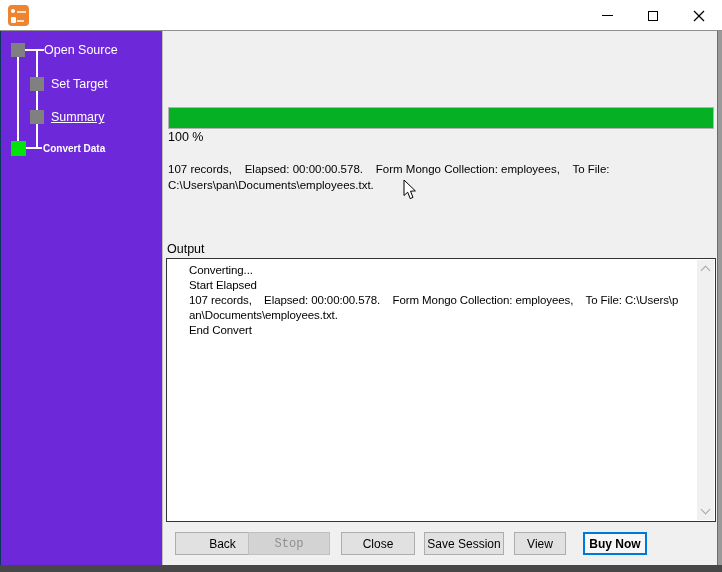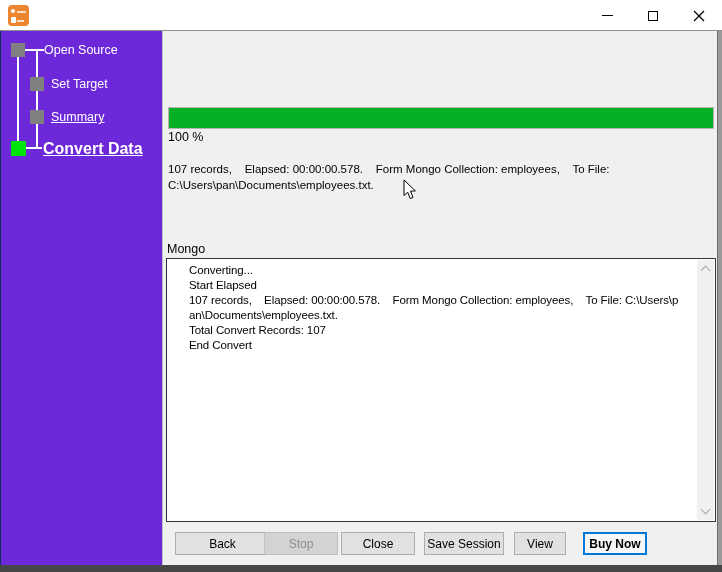--- a/index.html
+++ b/index.html
@@ -36,21 +36,21 @@
   .sidebar {
     position:absolute; left:0; top:31px; width:162px; height:560px;
     background:#6d28d9; border-left:1px solid #0b355c;
   }
   .tree-line { position:absolute; background:#ffffff; }
   .step-square { position:absolute; width:14px; height:14px; background:#808080; }
   .step-square.active { width:15px; height:15px; background:#00e40a; }
   .step-label {
     position:absolute; color:#ffffff; font-size:12.5px; line-height:15px; white-space:nowrap;
   }
-  .step-label.active { font-weight:bold; font-size:16px;text-decoration:underline; }
+  .step-label.active { font-weight:bold; font-size:10px; }
   
   .main {
     position:absolute; left:162px; top:31px; width:555px; height:534px;
     background:#f0f0f0; border-left:1px solid #bfbfbf;
   }
   .right-strip {
     position:absolute; left:717px; top:31px; width:5px; height:534px;
     background:#9a9a9a; border-left:1px solid #6d6d6d;
   }
   .bottom-strip {
@@ -90,21 +90,21 @@
   .arrow-up   { top:7px;  transform:rotate(-135deg); }
   .arrow-down { bottom:7px; transform:rotate(45deg); }
   
   .btn {
     position:absolute; top:532px; height:23px;
     background:#e1e1e1; border:1px solid #adadad;
     display:flex; align-items:center; justify-content:center;
     font-size:12px; cursor:default; font-family:"Liberation Sans", sans-serif;
   }
   .btn-back  { left:175px; width:95px; }
-  .btn-stop  { left:264px; width:74px; background:#d3d3d3; border-color:#c0c0c0; color:#8e8e8e; }
+  .btn-stop  { left:248px; width:82px; background:#d3d3d3; border-color:#c0c0c0; color:#8e8e8e;font-family:Liberation Mono, monospace; }
   .btn-close { left:341px; width:74px; }
   .btn-save  { left:424px; width:80px; }
   .btn-view  { left:514px; width:52px; }
   .btn-buy   { left:583px; width:64px; border:2px solid #0078d7; background:#f7f7f7; font-weight:bold; }
 </style>
 </head>
 <body>
 
 <div class="window">
 
@@ -155,28 +155,27 @@
   </div>
   <div class="progress-label">100 %</div>
 
   <div class="status-text">107 records,    Elapsed: 00:00:00.578.    Form Mongo Collection: employees,    To File:
 C:\Users\pan\Documents\employees.txt.</div>
 
   <svg class="cursor" viewBox="0 0 14 21">
     <path d="M1,0 L1,15.5 L4.7,12.2 L7.2,18.6 L10.0,17.4 L7.5,11.2 L12.4,10.9 Z" fill="#ffffff" stroke="#000000" stroke-width="1"></path>
   </svg>
 
-  <div class="output-label">Mongo</div>
+  <div class="output-label">Output</div>
 
   <div class="textarea">
     <div class="out-lines">
       <div class="out-line">Converting...</div>
       <div class="out-line">Start Elapsed</div>
       <div class="out-line breakall">107 records,    Elapsed: 00:00:00.578.    Form Mongo Collection: employees,    To File: C:\Users\pan\Documents\employees.txt.</div>
-      <div class="out-line">Total Convert Records: 107</div>
       <div class="out-line">End Convert</div>
     </div>
     <div class="vscroll">
       <div class="scroll-arrow arrow-up"></div>
       <div class="scroll-arrow arrow-down"></div>
     </div>
   </div>
 
   <div class="btn btn-back">Back</div>
   <div class="btn btn-stop">Stop</div>

